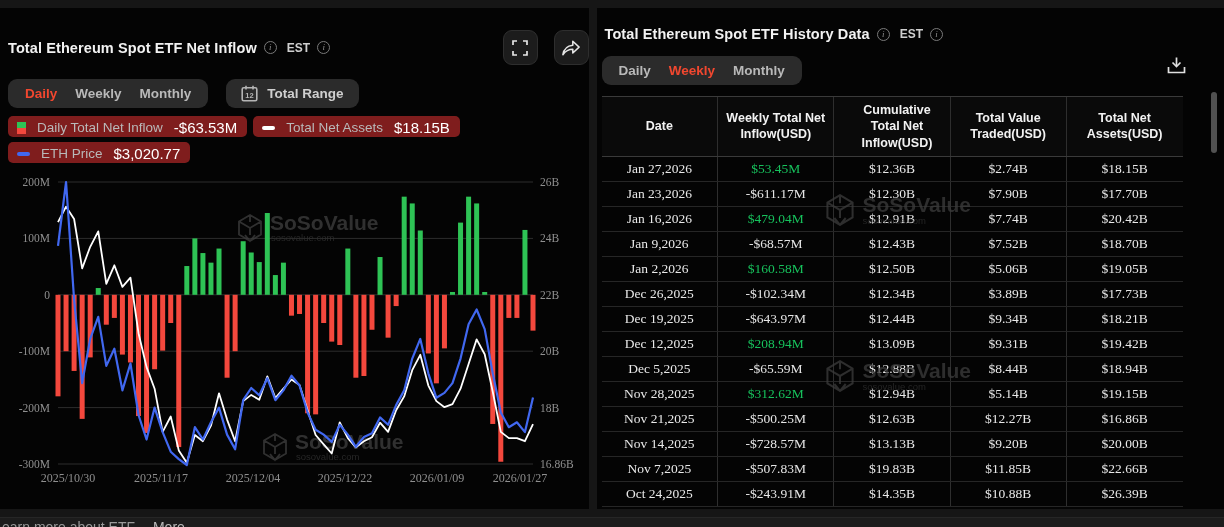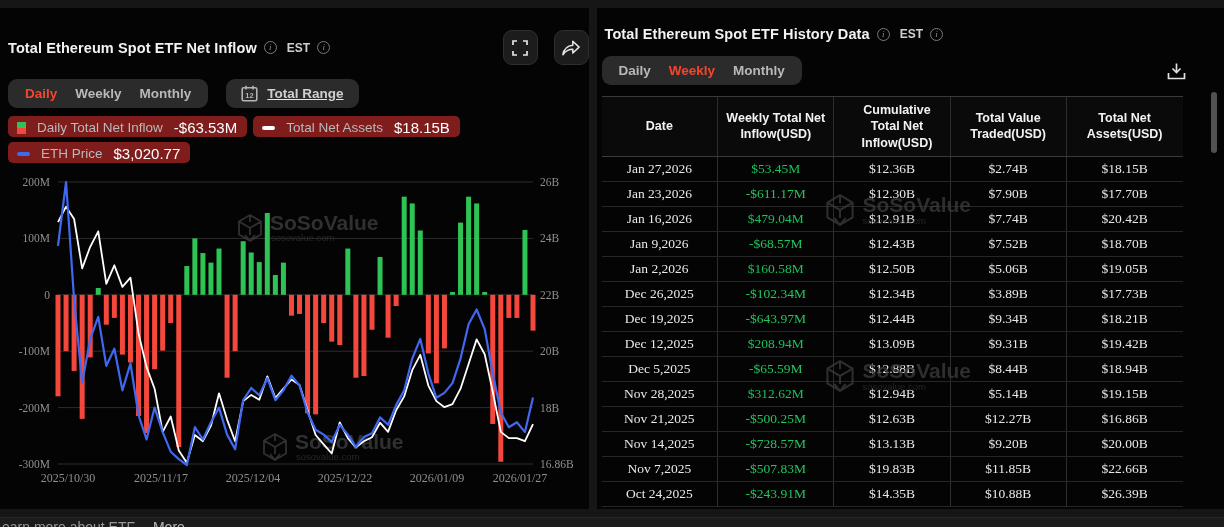--- a/index.html
+++ b/index.html
@@ -16,27 +16,27 @@
   .title { font-size:14.5px; font-weight:bold; color:#f2f2f2; letter-spacing:.1px; }
   .est { font-size:12px; font-weight:bold; color:#cfcfcf; margin-left:3px; }
   .iicon { width:13px; height:13px; border:1px solid #7a7a7a; border-radius:50%;
     color:#8d8d8d; font-size:9px; line-height:11px; text-align:center;
     font-family:"Liberation Serif",serif; font-style:italic; flex:0 0 auto; }
   .spacer { flex:1; }
   .sq-btn { width:35px; height:35px; background:#1c1c1c; border:1px solid #2e2e2e;
     border-radius:9px; display:flex; align-items:center; justify-content:center; margin-left:9px; }
 
   
-  .controls { display:flex; align-items:flex-end; gap:18px; padding:14px 24px 0 8px; }
+  .controls { display:flex; align-items:center; gap:18px; padding:14px 24px 0 8px; }
   .tab-group { display:inline-flex; align-items:center; background:#2b2b2b;
     border-radius:9px; padding:5px 8px; }
   .tab { font-size:13.5px; font-weight:bold; color:#b9b9b9; padding:2px 9px; cursor:pointer; }
   .tab.active { color:#f1472f; }
   .dr-btn { display:inline-flex; align-items:center; gap:9px; background:#2b2b2b;
-    border-radius:9px; padding:6px 15px;text-decoration:underline; }
+    border-radius:9px; padding:6px 15px; }
   .dr-label { font-size:13.5px; font-weight:bold; color:#cfcfcf; }
 
   
   .legend { padding:8px 8px 0 8px; }
   .chip-row { display:flex; gap:6px; margin-bottom:5px; }
   .chip { display:inline-flex; align-items:center; gap:11px; background:#7f1d1d;
     border-radius:5px; padding:3px 10px 1px 9px; }
   .chip-label { font-size:13.5px; color:#b9b9b9; }
   .chip-value { font-size:15px; font-weight:normal; color:#ffffff; }
   .ic-gr { width:9px; height:12px; display:flex; flex-direction:column; }
@@ -47,21 +47,21 @@
 
   
   .tbl-wrap { margin-top:11px; }
   table { width:581px; margin-left:5px; border-collapse:collapse; table-layout:fixed; }
   th { font-family:"Liberation Sans",sans-serif; font-size:12.5px; font-weight:bold;
     color:#f2f2f2; line-height:1.3; padding:5px 6px; background:#0a0a0a;
     border-top:1px solid #3a3a3a; border-bottom:1px solid #3a3a3a; }
   th + th, td + td { border-left:1px solid #2e2e2e; }
   td { font-family:"Liberation Serif", serif; font-size:13.5px; color:#e9e9e9;
     text-align:center; height:25px; padding:0 4px; border-bottom:1px solid #262626; }
-  td.pos { color:#17c15c; } td.neg { color:#22c55e;margin-left:36px; }
+  td.pos { color:#17c15c; } td.neg { color:#e5e5e5;margin-left:36px; }
   .scroll-thumb { position:absolute; right:7px; top:84px; width:6px; height:61px;
     background:#515151; border-radius:3px; }
 
   
   .wm { position:absolute; display:flex; align-items:center; gap:8px; opacity:.75; pointer-events:none; }
   .wm .wm-t1 { font-size:21px; font-weight:bold; color:#3c3c3c; line-height:1; }
   .wm .wm-t2 { font-size:9.5px; color:#303030; }
 
   
   .bottom-bar { position:fixed; left:0; bottom:0; width:1224px; height:10px;

